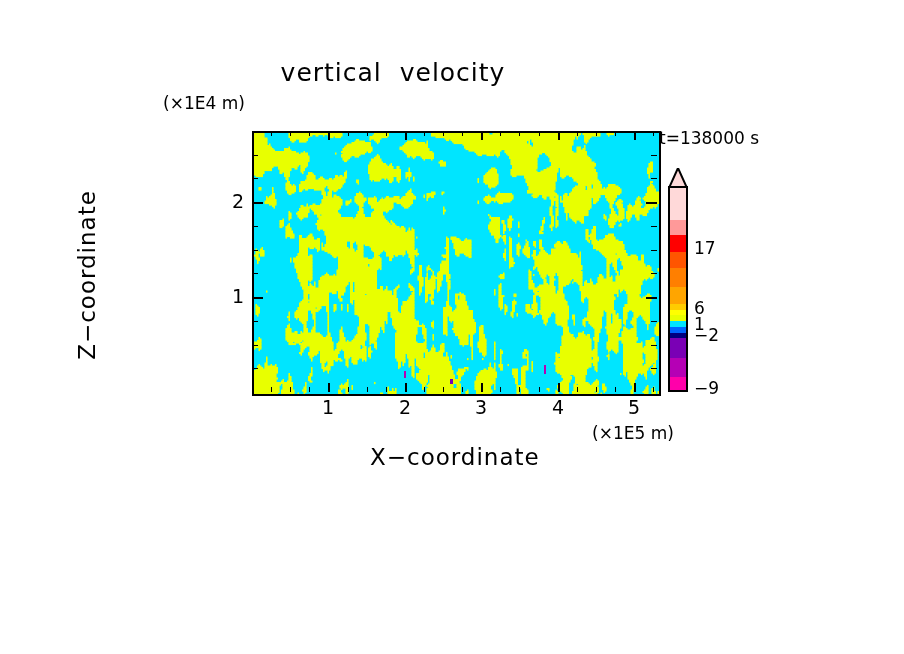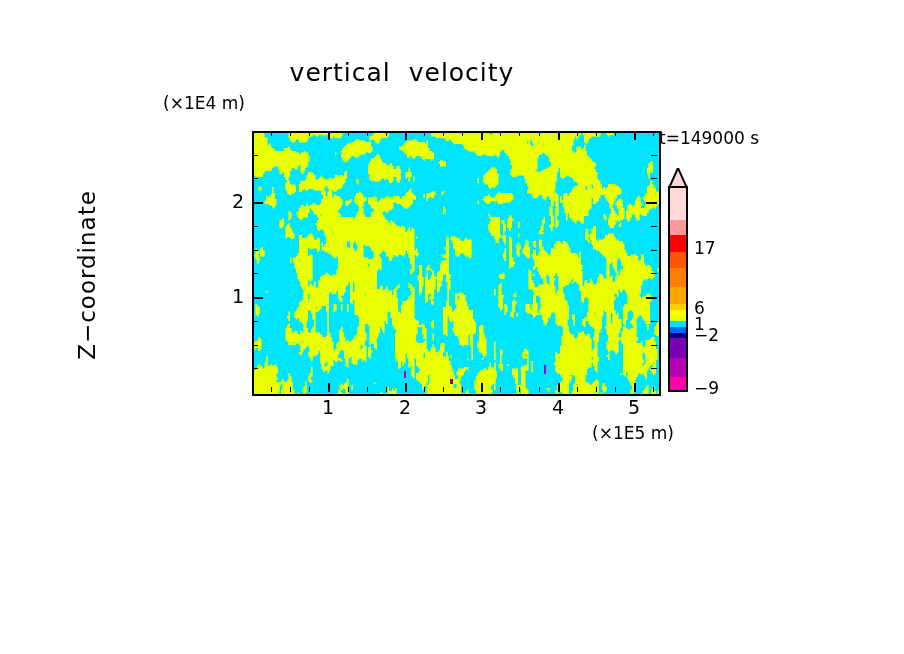--- a/index.html
+++ b/index.html
@@ -7,21 +7,21 @@
     width:904px;height:654px;background:#ffffff;
     font-family:"DejaVu Sans","Liberation Sans",sans-serif;
     overflow:hidden;position:relative;
   }
   #fig{position:absolute;left:0;top:0;width:904px;height:654px;}
 
   .txt{position:absolute;white-space:pre;color:#000;text-align:center;}
 
   #title{
     left:0;top:58px;width:788px;text-align:center;
-    font-size:25px;letter-spacing:1px;font-weight:400;margin-left:9px;
+    font-size:25px;letter-spacing:1px;font-weight:400;
   }
   
   #title-inner{display:inline-block;transform:translateX(-1px);}
 
   #zunit{left:163px;top:93px;font-size:17px;}
   #tstamp{left:659px;top:128px;font-size:17px;}
   #xunit{left:592px;top:423px;font-size:17px;}
   #xtitle{left:370px;top:444px;font-size:23px;letter-spacing:1px;}
 
   #ytitle{
@@ -51,22 +51,23 @@
   .clab{position:absolute;left:694px;font-size:17px;}
 </style>
 </head>
 <body>
 
 <div id="fig">
 
   <div class="txt" id="title"><span id="title-inner">vertical  velocity</span></div>
 
   <div class="txt" id="zunit">(×1E4 m)</div>
-  <div class="txt" id="tstamp">t=149000 s</div>
+  <div class="txt" id="tstamp">t=138000 s</div>
   <div class="txt" id="xunit">(×1E5 m)</div>
+  <div class="txt" id="xtitle">X−coordinate</div>
   <div class="txt" id="ytitle">Z−coordinate</div>
 
   <div id="plotbox">
     <svg id="field" viewBox="0 0 405 261" preserveAspectRatio="none">
         <rect x="0" y="0" width="405" height="261" fill="#00e5ff"></rect>
         <rect x="0.00" y="259.50" width="24.00" height="2.10" fill="#e8ff00"></rect>
         <rect x="27.00" y="259.50" width="13.50" height="2.10" fill="#e8ff00"></rect>
         <rect x="43.50" y="259.50" width="1.50" height="2.10" fill="#e8ff00"></rect>
         <rect x="49.50" y="259.50" width="1.50" height="2.10" fill="#e8ff00"></rect>
         <rect x="84.00" y="259.50" width="4.50" height="2.10" fill="#e8ff00"></rect>

